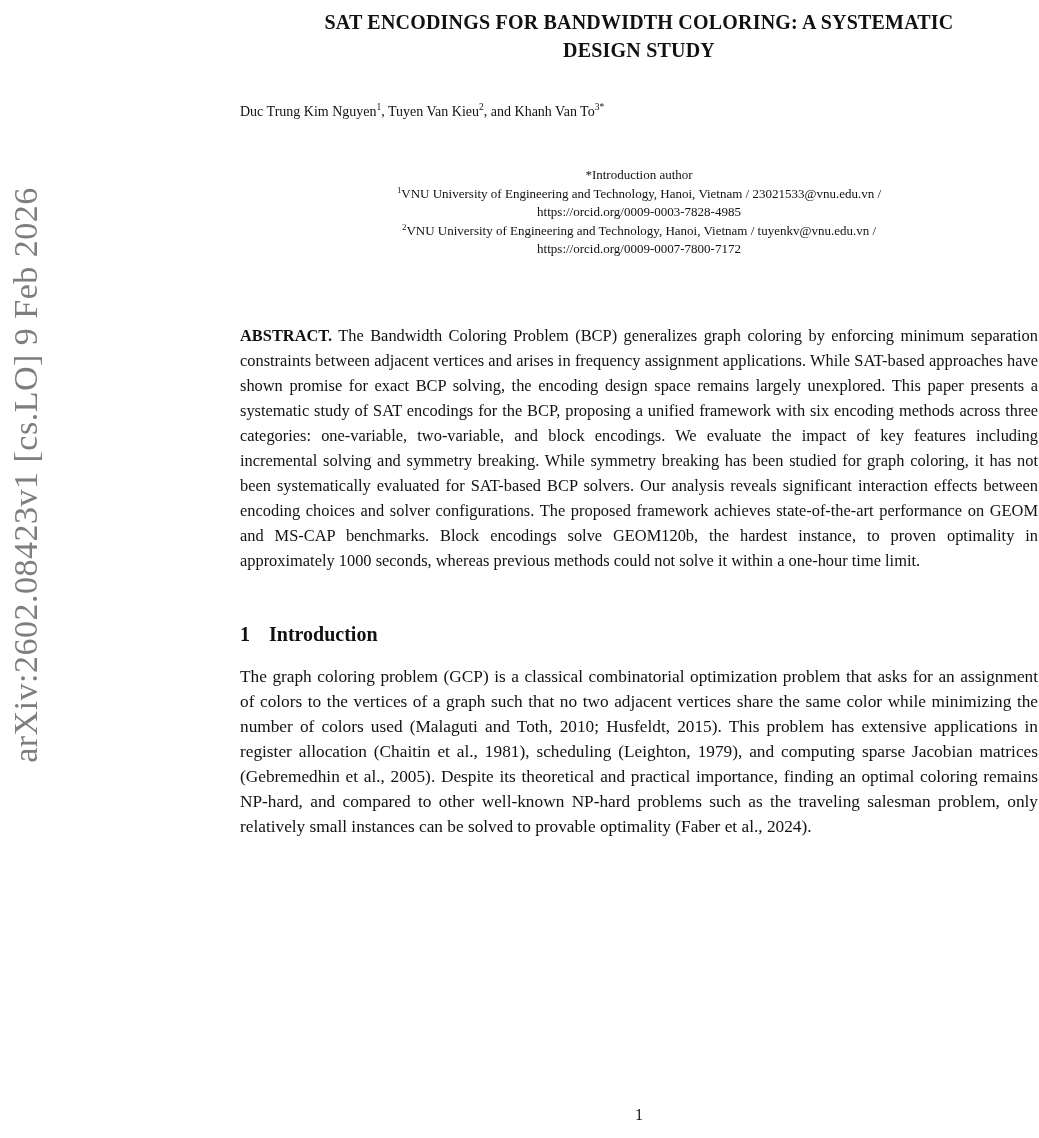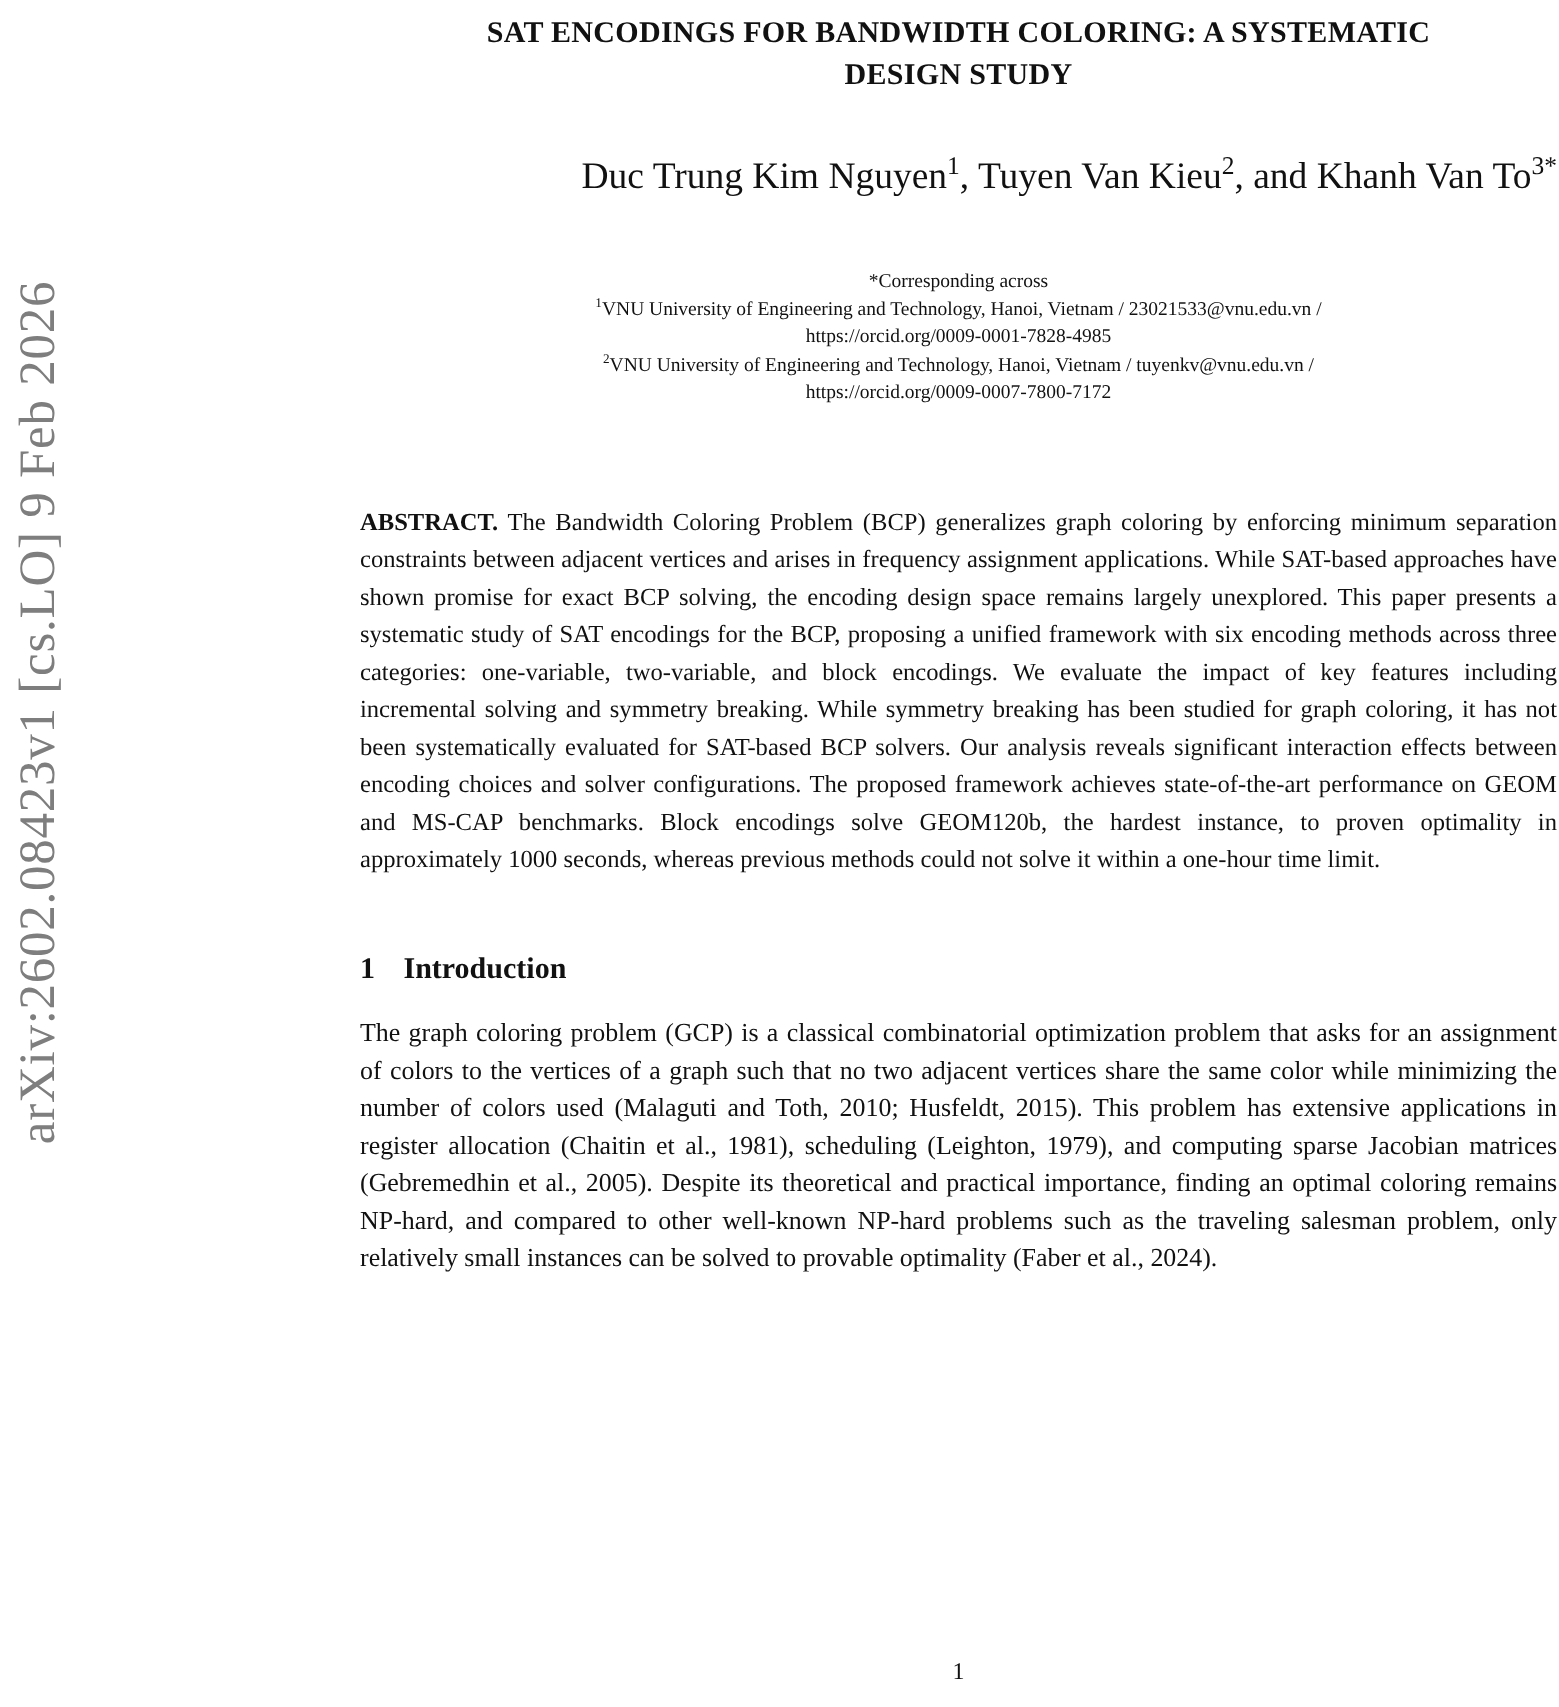--- a/index.html
+++ b/index.html
@@ -32,22 +32,22 @@
     margin: 8px 0 0 0;
     font-size: 20px;
     font-weight: bold;
     text-align: center;
     line-height: 1.4;
     letter-spacing: 0.2px;
   }
 
   .authors {
     margin-top: 40px;
-    font-size: 25px;
-    text-align: right;
+    font-size: 14px;
+    text-align: left;
   }
 
   sup {
     font-size: 68%;
     vertical-align: super;
     line-height: 0;
   }
 
   .affils {
     margin-top: 46px;
@@ -105,24 +105,24 @@
   <h1 class="title">
     <span>SAT ENCODINGS FOR BANDWIDTH COLORING: A SYSTEMATIC</span><br>
     <span>DESIGN STUDY</span>
   </h1>
 
   <div class="authors">
     <span>Duc Trung Kim Nguyen</span><sup>1</sup><span>, </span><span>Tuyen Van Kieu</span><sup>2</sup><span>, and </span><span>Khanh Van To</span><sup>3*</sup>
   </div>
 
   <div class="affils">
-    <p class="affil">*Corresponding across</p>
+    <p class="affil">*Introduction author</p>
     <p class="affil">
       <sup>1</sup><span>VNU University of Engineering and Technology, Hanoi, Vietnam / 23021533@vnu.edu.vn /</span><br>
-      <span>https://orcid.org/0009-0001-7828-4985</span>
+      <span>https://orcid.org/0009-0003-7828-4985</span>
     </p>
     <p class="affil">
       <sup>2</sup><span>VNU University of Engineering and Technology, Hanoi, Vietnam / tuyenkv@vnu.edu.vn /</span><br>
       <span>https://orcid.org/0009-0007-7800-7172</span>
     </p>
   </div>
 
   <p class="abstract">
     <span class="abstract-label">ABSTRACT.</span>
     <span>The Bandwidth Coloring Problem (BCP) generalizes graph coloring by enforcing minimum separation constraints between adjacent vertices and arises in frequency assignment applications. While SAT-based approaches have shown promise for exact BCP solving, the encoding design space remains largely unexplored. This paper presents a systematic study of SAT encodings for the BCP, proposing a unified framework with six encoding methods across three categories: one-variable, two-variable, and block encodings. We evaluate the impact of key features including incremental solving and symmetry breaking. While symmetry breaking has been studied for graph coloring, it has not been systematically evaluated for SAT-based BCP solvers. Our analysis reveals significant interaction effects between encoding choices and solver configurations. The proposed framework achieves state-of-the-art performance on GEOM and MS-CAP benchmarks. Block encodings solve GEOM120b, the hardest instance, to proven optimality in approximately 1000 seconds, whereas previous methods could not solve it within a one-hour time limit.</span>

